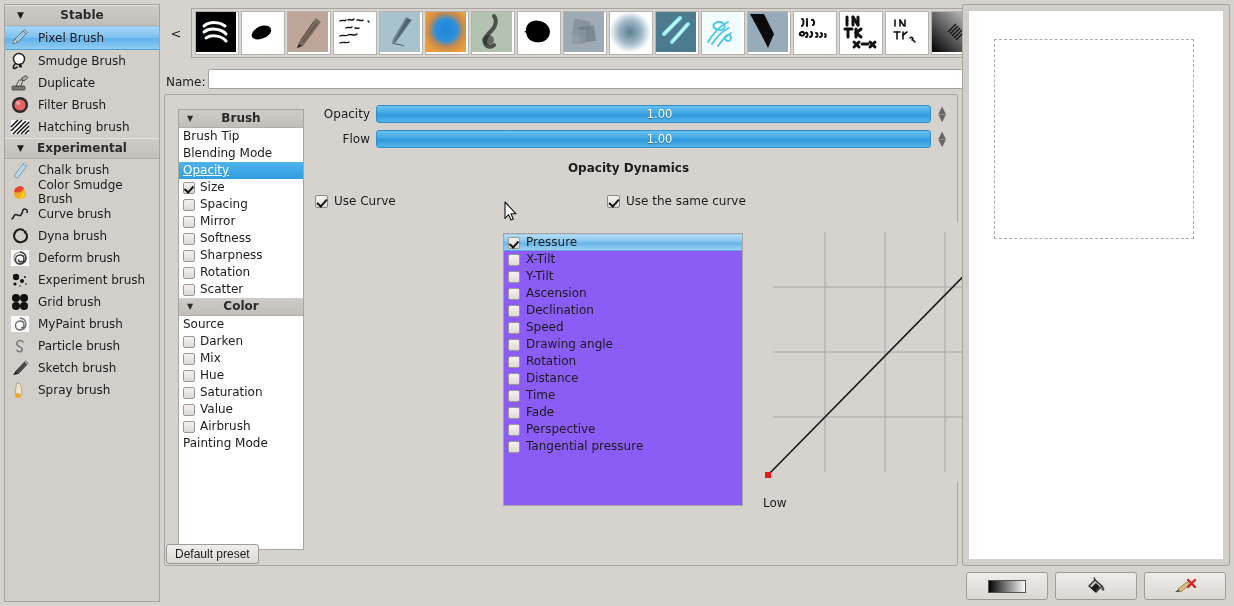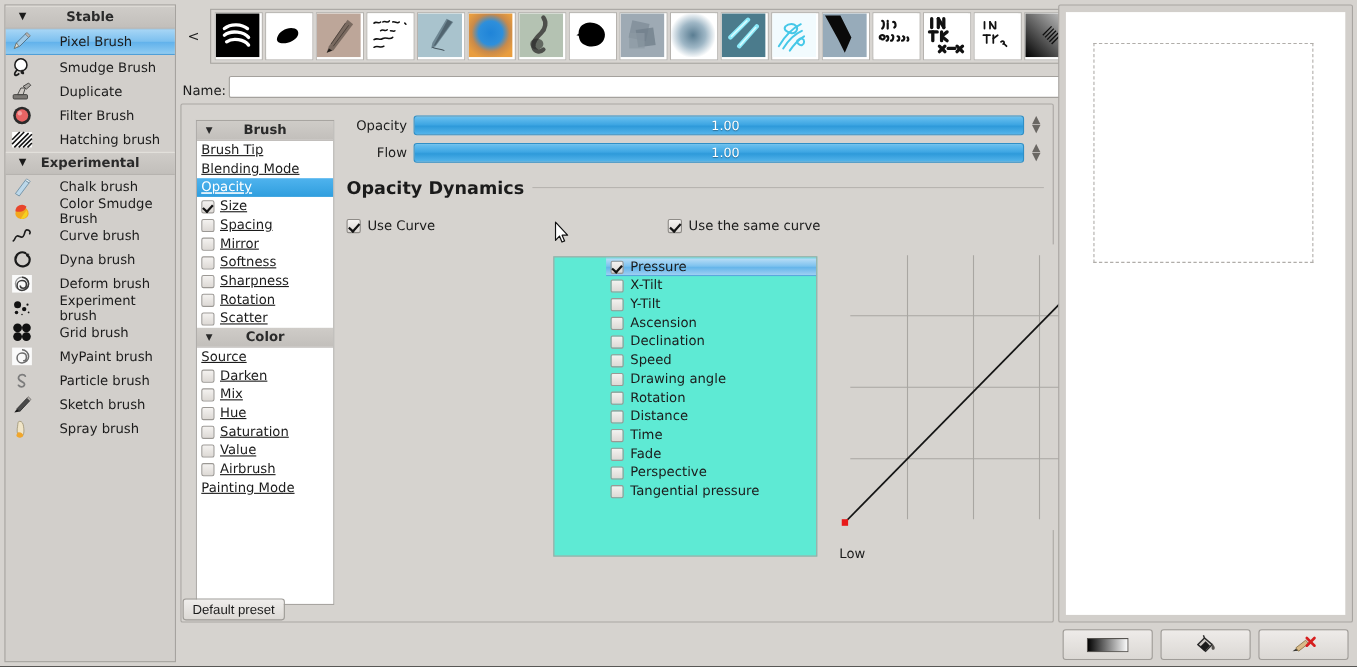--- a/index.html
+++ b/index.html
@@ -42,21 +42,21 @@
   }
   .grp-header .tri {
     position: absolute; left: 12px; top: 0;
     font-size: 9px; line-height: 19px;
     color: #1b1b1b;
   }
   .brush-item {
     height: 22px;
     display: flex; align-items: center;
     padding-left: 5px;
-    gap: 24px;
+    gap: 8px;
     cursor: default;
     font-size: 12px;
   }
   .brush-item.selected {
     background: linear-gradient(to bottom, #a6d5f5, #7cc0ef 48%, #62b2eb 52%, #8fcbf2);
     border-top: 1px solid #93caf0;
     border-bottom: 1px solid #4f9fd8;
   }
   .bicon {
     width: 20px; height: 20px;
@@ -168,21 +168,20 @@
   .opt-group .tri {
     position: absolute; left: 8px; top: 0;
     font-size: 8px; line-height: 17px;
   }
   .opt-item {
     height: 17px; line-height: 17px;
     display: flex; align-items: center;
     padding-left: 4px;
     gap: 5px;
     cursor: default;
-    text-decoration: underline;
   }
   .opt-item.plain { padding-left: 4px; }
   .opt-item.selected {
     background: linear-gradient(to bottom, #4fb3ee, #2f9ede);
     color: #fff;
   }
   .opt-item.selected .opt-label { text-decoration: underline; color:#fff; }
   .cb {
     width: 12px; height: 12px;
     flex: 0 0 12px;
@@ -243,22 +242,22 @@
     align-items: center; justify-content: center;
     color: #6a6763;
     line-height: 8px;
     font-size: 10px;
     cursor: pointer;
   }
 
   
   .group-title {
     display: flex; align-items: center;
-    font-weight: bold; font-size: 16px;
-    margin-top: 13px; margin-bottom: 0;
+    font-weight: bold; font-size: 12px;
+    margin-top: 13px; margin-bottom: 0; flex-direction: column;
   }
   .group-title .gt-text { flex: 0 0 auto; padding-right: 7px; }
   .group-title .gt-rule {
     flex: 1 1 auto; height: 1px;
     background: #b7b4b0;
   }
 
   .check-row {
     display: flex; align-items: center;
     gap: 6px;
@@ -281,26 +280,25 @@
     width: 4px; height: 8px;
     border: solid #141414;
     border-width: 0 2px 2px 0;
     transform: rotate(42deg);
   }
 
   
   #sensor-list {
     position: absolute; left: 188px; top: 128px;
     width: 240px; height: 273px;
-    background: #5eead4;
+    background: #8b5cf6;
     border: 1px solid #a8a5a1;
     box-sizing: border-box;
     overflow: hidden;
     font-size: 12px;
-    padding-left: 47px;
   }
   .sensor-item {
     height: 17px; line-height: 17px;
     display: flex; align-items: center;
     padding-left: 4px;
     gap: 6px;
   }
   .sensor-item.selected {
     background: linear-gradient(to bottom, #b9ddf6, #7fc3ef 45%, #66b5ea 55%, #9ed0f3);
     border-top: 1px solid #9bcef2;

